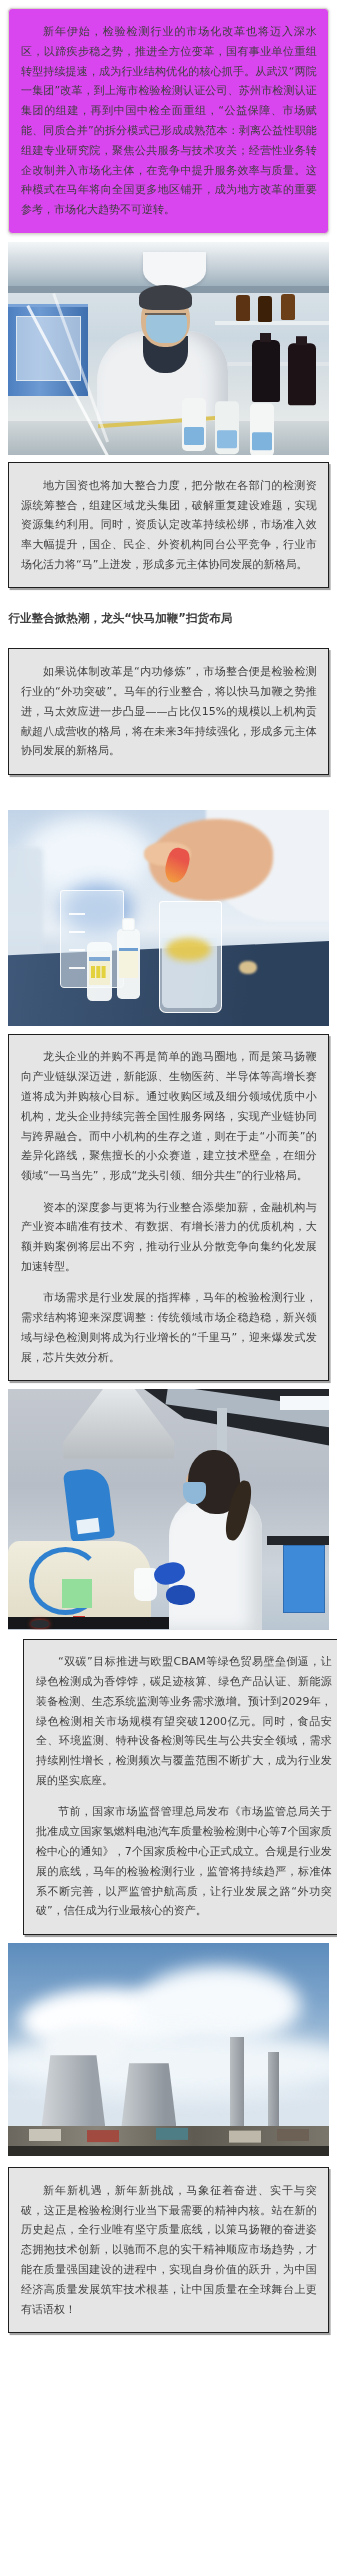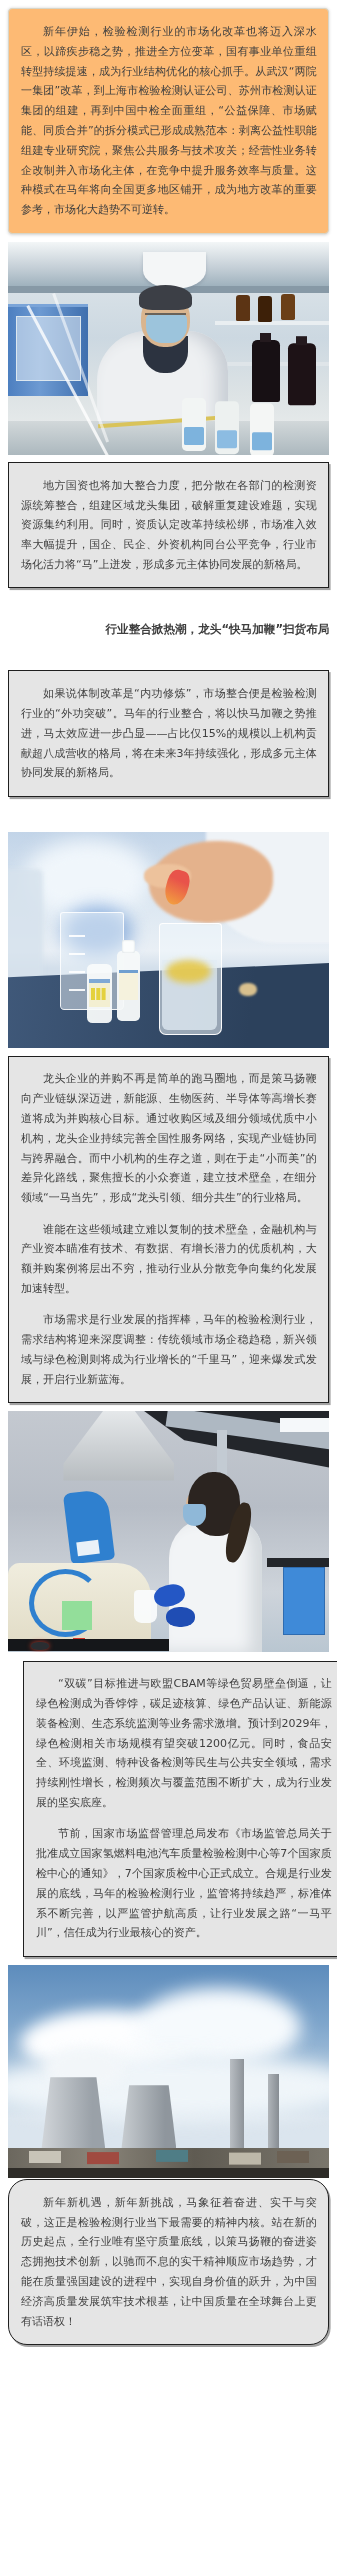--- a/index.html
+++ b/index.html
@@ -4,27 +4,27 @@
 <style>
   html,body { margin:0; padding:0; background:#ffffff; }
   body { font-family:"DejaVu Sans","Liberation Sans",sans-serif; }
   .page { width:338px; margin:0 auto; background:#fff; padding:8.4px 8.4px 9.5px; box-sizing:border-box; }
 
   
   .box { box-sizing:border-box; width:321px; padding:12.7px 11.6px 8.4px;
          font-size:11px; line-height:1.8; color:#3f3f3f; text-align:justify; }
   .box p { margin:0 0 11.6px; text-indent:2em; word-break:break-all; }
   .box p:last-child { margin-bottom:0; padding-bottom:4.2px; }
-  .box--cream { background:#fdba74; border:0.5px solid #d8d5c6; border-radius:4.2px;
+  .box--cream { background:#d946ef; border:0.5px solid #d8d5c6; border-radius:4.2px;
                 box-shadow:0 0.5px 3.2px rgba(0,0,0,.18); }
   .box--outlined { background:#e5e5e5; border:1.1px solid #1f1f1f;
                    box-shadow:1.6px 2.1px 0 #a3a3a3; }
 
-  .section-heading { width:321px; margin:33px 0; font-size:11.6px; font-weight:bold;
-                     color:#3e3e3e; text-align:right; line-height:1.4; }
+  .section-heading { width:321px; margin:22px 0; font-size:11.6px; font-weight:bold;
+                     color:#3e3e3e; text-align:left; line-height:1.4; }
 
   
   .mt-sm { margin-top:8px; }
   .mt-lg { margin-top:35px; }
 
   
   .photo { position:relative; width:321px; overflow:hidden; background:#cfd9e2; }
   .photo div { position:absolute; }
   .ph1 { height:213px; }
   .ph2 { height:216px; }
@@ -182,22 +182,22 @@
     <div class="p2-b2cap"></div>
     <div class="p2-b2label"></div>
     <div class="p2-beaker-main"></div>
     <div class="p2-liquid"></div>
     <div class="p2-yellow"></div>
     <div class="p2-cork"></div>
   </figure>
 
   <section class="box box--outlined mt-sm" style="margin-top:8px;">
     <p>龙头企业的并购不再是简单的跑马圈地，而是策马扬鞭向产业链纵深迈进，新能源、生物医药、半导体等高增长赛道将成为并购核心目标。通过收购区域及细分领域优质中小机构，龙头企业持续完善全国性服务网络，实现产业链协同与跨界融合。而中小机构的生存之道，则在于走“小而美”的差异化路线，聚焦擅长的小众赛道，建立技术壁垒，在细分领域“一马当先”，形成“龙头引领、细分共生”的行业格局。</p>
-    <p>谁能在这些领域建立难以复制的技术壁垒，金融机构与产业资本瞄准有技术、有数据、有增长潜力的优质机构，大额并购案例将层出不穷，推动行业从分散竞争向集约化发展加速转型。</p>
-    <p>市场需求是行业发展的指挥棒，马年的检验检测行业，需求结构将迎来深度调整：传统领域市场企稳趋稳，新兴领域与绿色检测则将成为行业增长的“千里马”，迎来爆发式发展，开启行业新蓝海。</p>
+    <p>资本的深度参与更将为行业整合添柴加薪，金融机构与产业资本瞄准有技术、有数据、有增长潜力的优质机构，大额并购案例将层出不穷，推动行业从分散竞争向集约化发展加速转型。</p>
+    <p>市场需求是行业发展的指挥棒，马年的检验检测行业，需求结构将迎来深度调整：传统领域市场企稳趋稳，新兴领域与绿色检测则将成为行业增长的“千里马”，迎来爆发式发展，芯片失效分析。</p>
   </section>
 
   <figure class="photo ph3 mt-sm" style="margin:7.4px 0 0;">
     <div class="p3-bg"></div>
     <div class="p3-ceiling"></div>
     <div class="p3-duct"></div>
     <div class="p3-light"></div>
     <div class="p3-pipe"></div>
     <div class="p3-hood-stem"></div>
     <div class="p3-hood"></div>
@@ -216,36 +216,36 @@
     <div class="p3-hair"></div>
     <div class="p3-ponytail"></div>
     <div class="p3-mask3"></div>
     <div class="p3-flask"></div>
     <div class="p3-glove1"></div>
     <div class="p3-glove2"></div>
   </figure>
 
   <section class="box box--outlined mt-sm" style="margin-top:9px;margin-left:15px;">
     <p>“双碳”目标推进与欧盟CBAM等绿色贸易壁垒倒逼，让绿色检测成为香饽饽，碳足迹核算、绿色产品认证、新能源装备检测、生态系统监测等业务需求激增。预计到2029年，绿色检测相关市场规模有望突破1200亿元。同时，食品安全、环境监测、特种设备检测等民生与公共安全领域，需求持续刚性增长，检测频次与覆盖范围不断扩大，成为行业发展的坚实底座。</p>
-    <p>节前，国家市场监督管理总局发布《市场监管总局关于批准成立国家氢燃料电池汽车质量检验检测中心等7个国家质检中心的通知》，7个国家质检中心正式成立。合规是行业发展的底线，马年的检验检测行业，监管将持续趋严，标准体系不断完善，以严监管护航高质，让行业发展之路“一马平川”，信任成为行业最核心的资产。</p>
+    <p>节前，国家市场监督管理总局发布《市场监管总局关于批准成立国家氢燃料电池汽车质量检验检测中心等7个国家质检中心的通知》，7个国家质检中心正式成立。合规是行业发展的底线，马年的检验检测行业，监管将持续趋严，标准体系不断完善，以严监管护航高质，让行业发展之路“外功突破”，信任成为行业最核心的资产。</p>
   </section>
 
   <figure class="photo ph4 mt-sm" style="margin:8.4px 0 0;">
     <div class="p4-sky"></div>
     <div class="p4-cloud1"></div>
     <div class="p4-cloud2"></div>
     <div class="p4-cloud3"></div>
     <div class="p4-steam1"></div>
     <div class="p4-tower1"></div>
     <div class="p4-tower2"></div>
     <div class="p4-chim1"></div>
     <div class="p4-chim2"></div>
     <div class="p4-buildings"></div>
     <div class="p4-bldg-colors"></div>
     <div class="p4-ground"></div>
   </figure>
 
-  <section class="box box--outlined mt-sm" style="margin-top:1px;border-radius:19px;">
+  <section class="box box--outlined mt-sm" style="margin-top:11px;">
     <p>新年新机遇，新年新挑战，马象征着奋进、实干与突破，这正是检验检测行业当下最需要的精神内核。站在新的历史起点，全行业唯有坚守质量底线，以策马扬鞭的奋进姿态拥抱技术创新，以驰而不息的实干精神顺应市场趋势，才能在质量强国建设的进程中，实现自身价值的跃升，为中国经济高质量发展筑牢技术根基，让中国质量在全球舞台上更有话语权！</p>
   </section>
 
 </div>
 
 
 </body></html>

